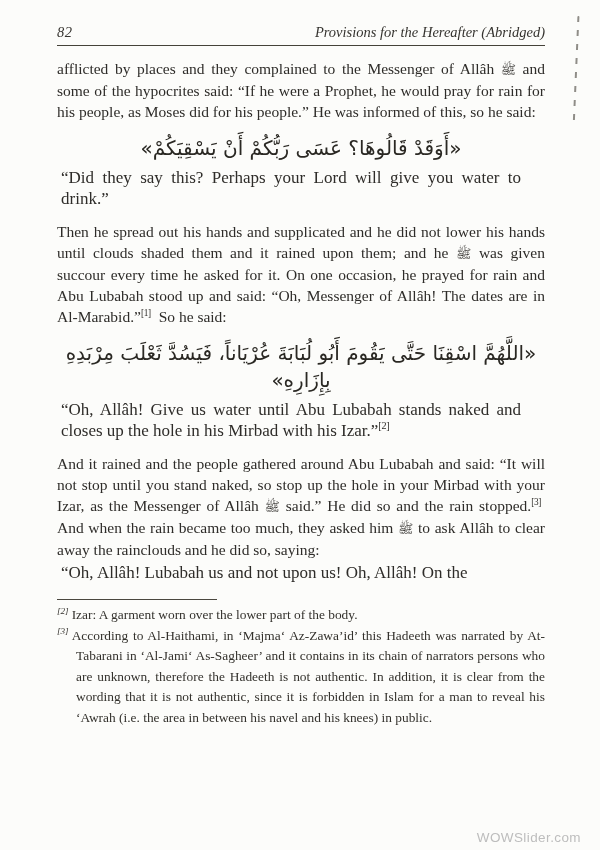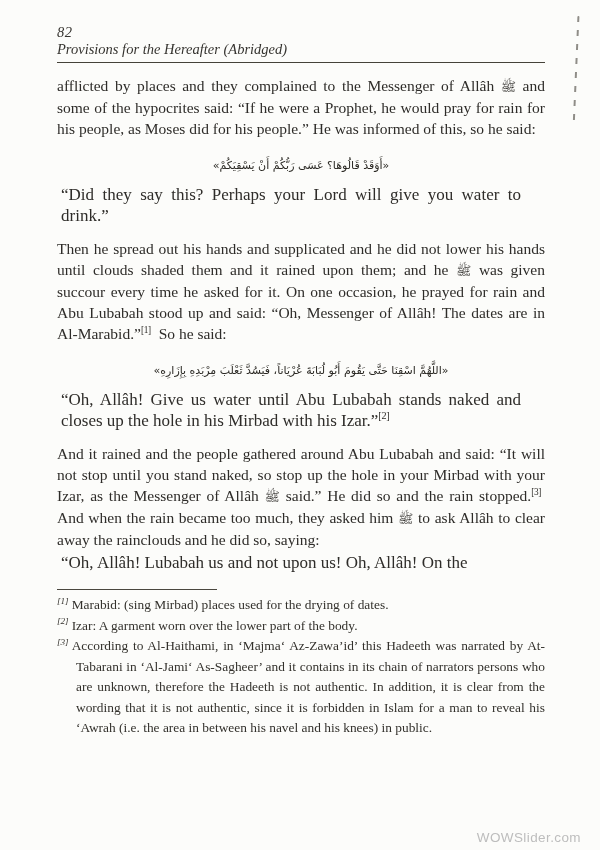--- a/index.html
+++ b/index.html
@@ -13,37 +13,37 @@
   }
   .page {
     position: relative;
     width: 600px; height: 850px;
     padding: 24px 55px 0 57px;
     box-sizing: border-box;
   }
   
   .running-header {
     display: flex; justify-content: space-between; align-items: baseline;
-    font-size: 14.5px; font-style: italic; color: #35332f; flex-direction: column;
+    font-size: 14.5px; font-style: italic; color: #35332f;
   }
   .page-number { font-style: italic; letter-spacing: 0.5px; }
   .header-rule {
     margin-top: 4px; height: 0;
     border-bottom: 1.4px solid #454239;
   }
   
   .body-para {
     margin: 12px 0 0 0;
     font-size: 15.5px; line-height: 21px;
     text-align: justify;
   }
   .arabic-line {
     margin: 13px 4px 5px 4px;
     font-family: "DejaVu Sans", sans-serif;
-    font-size: 11px; line-height: 27px;
+    font-size: 20px; line-height: 27px;
     text-align: center;
     direction: rtl;
     color: #2a2823;
   }
   .quote-para {
     margin: 2px 24px 0 4px;
     font-size: 17px; line-height: 21px;
     text-align: justify;
   }
   .it { }
@@ -107,23 +107,20 @@
     <p class="quote-para"><span>“Oh, Allâh! Give us water until Abu Lubabah stands naked and closes up the hole in his </span><span class="it">Mirbad</span><span> with his </span><span class="it">Izar</span><span>.”</span><span class="sup">[2]</span></p>
 
     <p class="body-para"><span>And it rained and the people gathered around Abu Lubabah and said: “It will not stop until you stand naked, so stop up the hole in your </span><span class="it">Mirbad</span><span> with your </span><span class="it">Izar</span><span>, as the Messenger of Allâh </span><span class="saw">ﷺ</span><span> said.” He did so and the rain stopped.</span><span class="sup">[3]</span><span>&nbsp; And when the rain became too much, they asked him </span><span class="saw">ﷺ</span><span> to ask Allâh to clear away the rainclouds and he did so, saying:</span></p>
 
     <p class="quote-para"><span>“Oh, Allâh! Lubabah us and not upon us! Oh, Allâh! On the</span></p>
   </main>
 
   <div class="footnote-block">
     <div class="footnote-rule"></div>
     <div class="footnote">
-      <span class="fn-marker">[1]</span><span><span class="it">Marabid</span><span>: (sing </span><span class="it">Mirbad</span><span>) places used for the drying of dates.</span></span>
-    </div>
-    <div class="footnote">
       <span class="fn-marker">[2]</span><span><span class="it">Izar</span><span>: A garment worn over the lower part of the body.</span></span>
     </div>
     <div class="footnote">
       <span class="fn-marker">[3]</span><span><span>According to Al-Haithami, in ‘</span><span class="it">Majma‘ Az-Zawa’id</span><span>’ this </span><span class="it">Hadeeth</span><span> was narrated by At-Tabarani in ‘</span><span class="it">Al-Jami‘ As-Sagheer</span><span>’ and it contains in its chain of narrators persons who are unknown, therefore the </span><span class="it">Hadeeth</span><span> is not authentic. In addition, it is clear from the wording that it is not authentic, since it is forbidden in Islam for a man to reveal his </span><span class="it">‘Awrah</span><span> (i.e. the area in between his navel and his knees) in public.</span></span>
     </div>
   </div>
 
   <div class="watermark">WOWSlider.com</div>
 </div>
 

